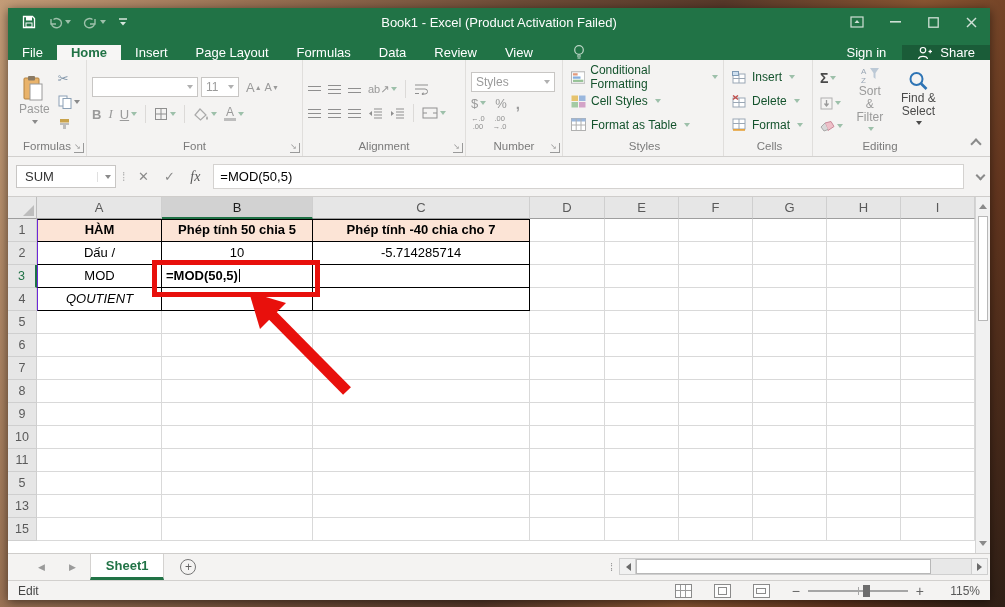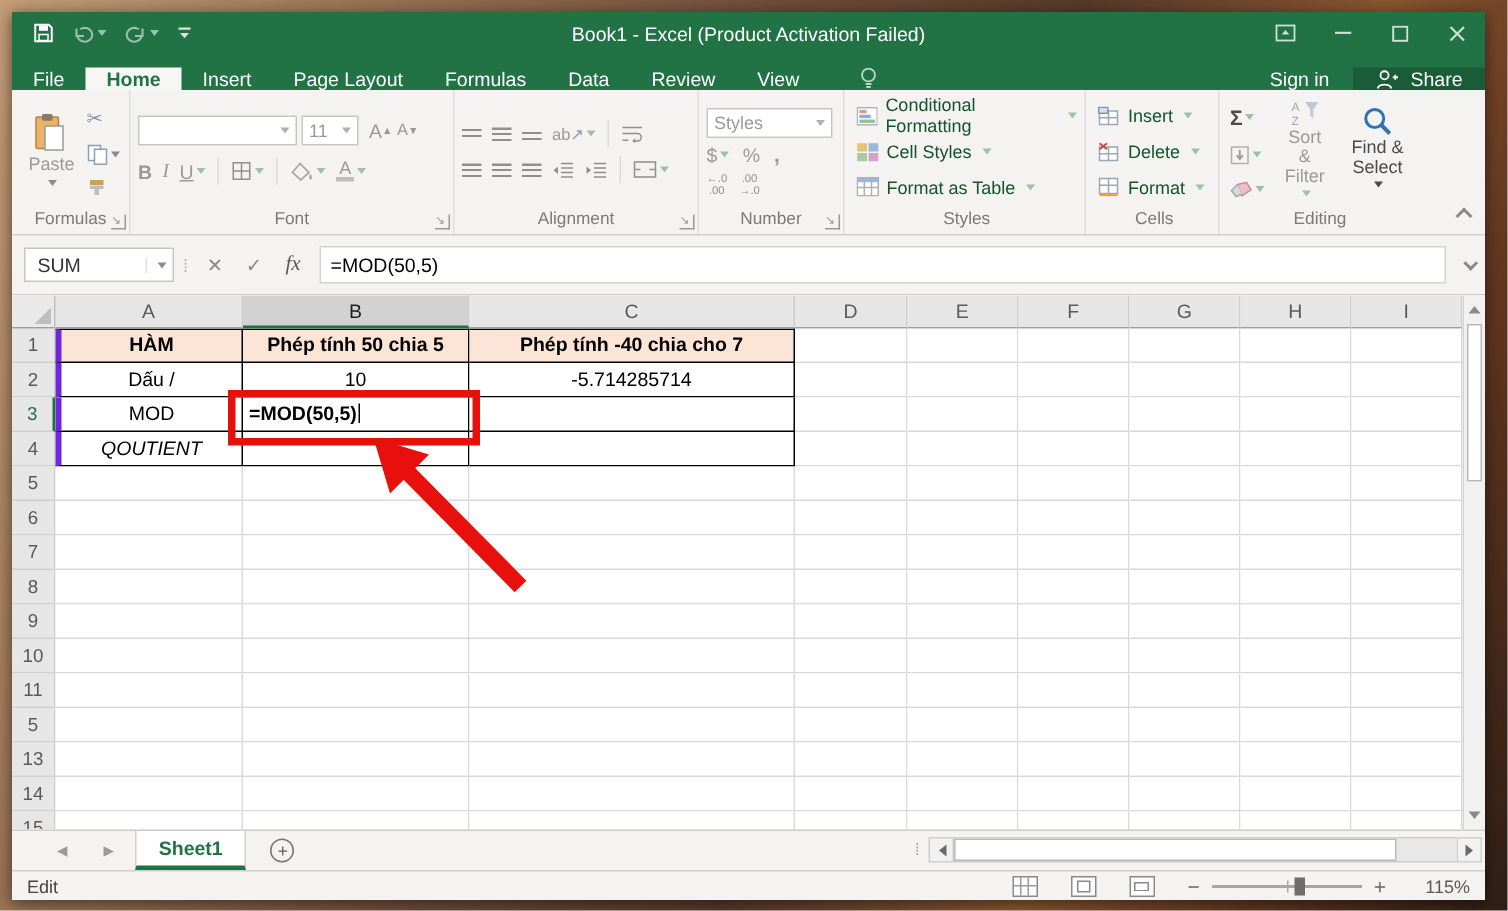--- a/index.html
+++ b/index.html
@@ -75,21 +75,21 @@
   .grid-body{flex:1;overflow:hidden}
   .grow{display:flex;height:23px}
   .rh{width:29px;flex:none;background:#e6e6e6;border-right:1px solid #cfcfcf;border-bottom:1px solid #cfcfcf;text-align:center;font-size:12.5px;color:#5a5a5a;line-height:22px}
   .rh.sel{color:#217346;border-right:2px solid #1e7145;background:#dd
   dddd}
   .cell{height:23px;flex:none;border-right:1px solid #d9d9d9;border-bottom:1px solid #d9d9d9;font-size:13px;line-height:21px;padding:0 4px;text-align:center;overflow:hidden;white-space:nowrap;color:#000;background:#fff}
   .cell.fill{background:#fce4d6}
   .cell.b{font-weight:bold}
   .cell.tbl{border-right:1px solid #000;border-bottom:1px solid #000}
   .cell.t{border-top:1px solid #000;line-height:20px}
-  .cell.l{border-left:4px solid #6d28d9}
+  .cell.l{border-left:1px solid #6d28d9}
   .caret{display:inline-block;width:1.5px;height:13px;background:#000;vertical-align:-2px;margin-left:1px}
 
   
   .vscroll{width:15px;background:#f1f1f1;border-left:1px solid #d4d4d4;display:flex;flex-direction:column}
   .varrow{height:17px;display:flex;align-items:center;justify-content:center}
   .tri-up{width:0;height:0;border:4px solid transparent;border-bottom:5px solid #8a8a8a;margin-bottom:2px}
   .tri-dn{width:0;height:0;border:4px solid transparent;border-top:5px solid #8a8a8a;margin-top:2px}
   .vtrack{flex:1;position:relative}
   .vthumb{position:absolute;left:2px;right:2px;top:2px;height:105px;background:#fff;border:1px solid #b8b8b8}
 
@@ -697,32 +697,20 @@
             <div class="cell" style="width: 151px;"></div>
             <div class="cell" style="width: 217px;"></div>
             <div class="cell" style="width: 75px;"></div>
             <div class="cell" style="width: 74px;"></div>
             <div class="cell" style="width: 74px;"></div>
             <div class="cell" style="width: 74px;"></div>
             <div class="cell" style="width: 74px;"></div>
             <div class="cell" style="width: 74px;"></div>
           </div>
           <div class="grow">
-            <div class="rh">14</div>
-            <div class="cell" style="width: 125px;"></div>
-            <div class="cell" style="width: 151px;"></div>
-            <div class="cell" style="width: 217px;"></div>
-            <div class="cell" style="width: 75px;"></div>
-            <div class="cell" style="width: 74px;"></div>
-            <div class="cell" style="width: 74px;"></div>
-            <div class="cell" style="width: 74px;"></div>
-            <div class="cell" style="width: 74px;"></div>
-            <div class="cell" style="width: 74px;"></div>
-          </div>
-          <div class="grow">
             <div class="rh">15</div>
             <div class="cell" style="width: 125px;"></div>
             <div class="cell" style="width: 151px;"></div>
             <div class="cell" style="width: 217px;"></div>
             <div class="cell" style="width: 75px;"></div>
             <div class="cell" style="width: 74px;"></div>
             <div class="cell" style="width: 74px;"></div>
             <div class="cell" style="width: 74px;"></div>
             <div class="cell" style="width: 74px;"></div>
             <div class="cell" style="width: 74px;"></div>

